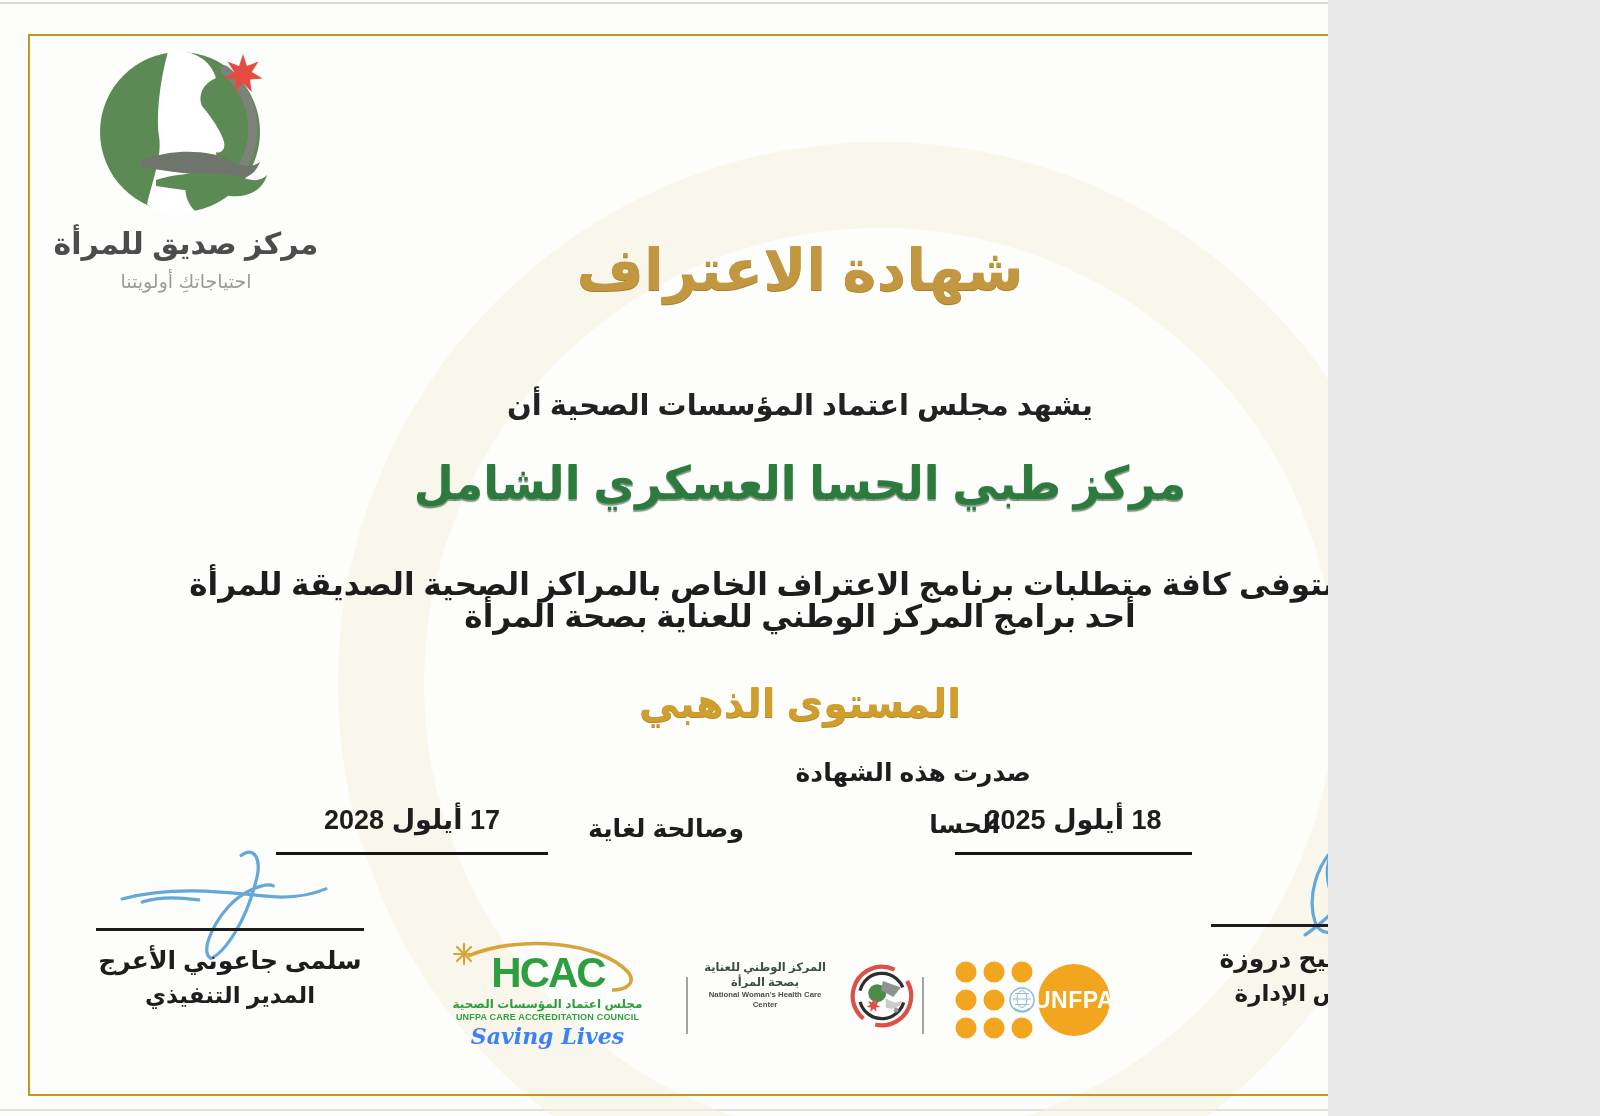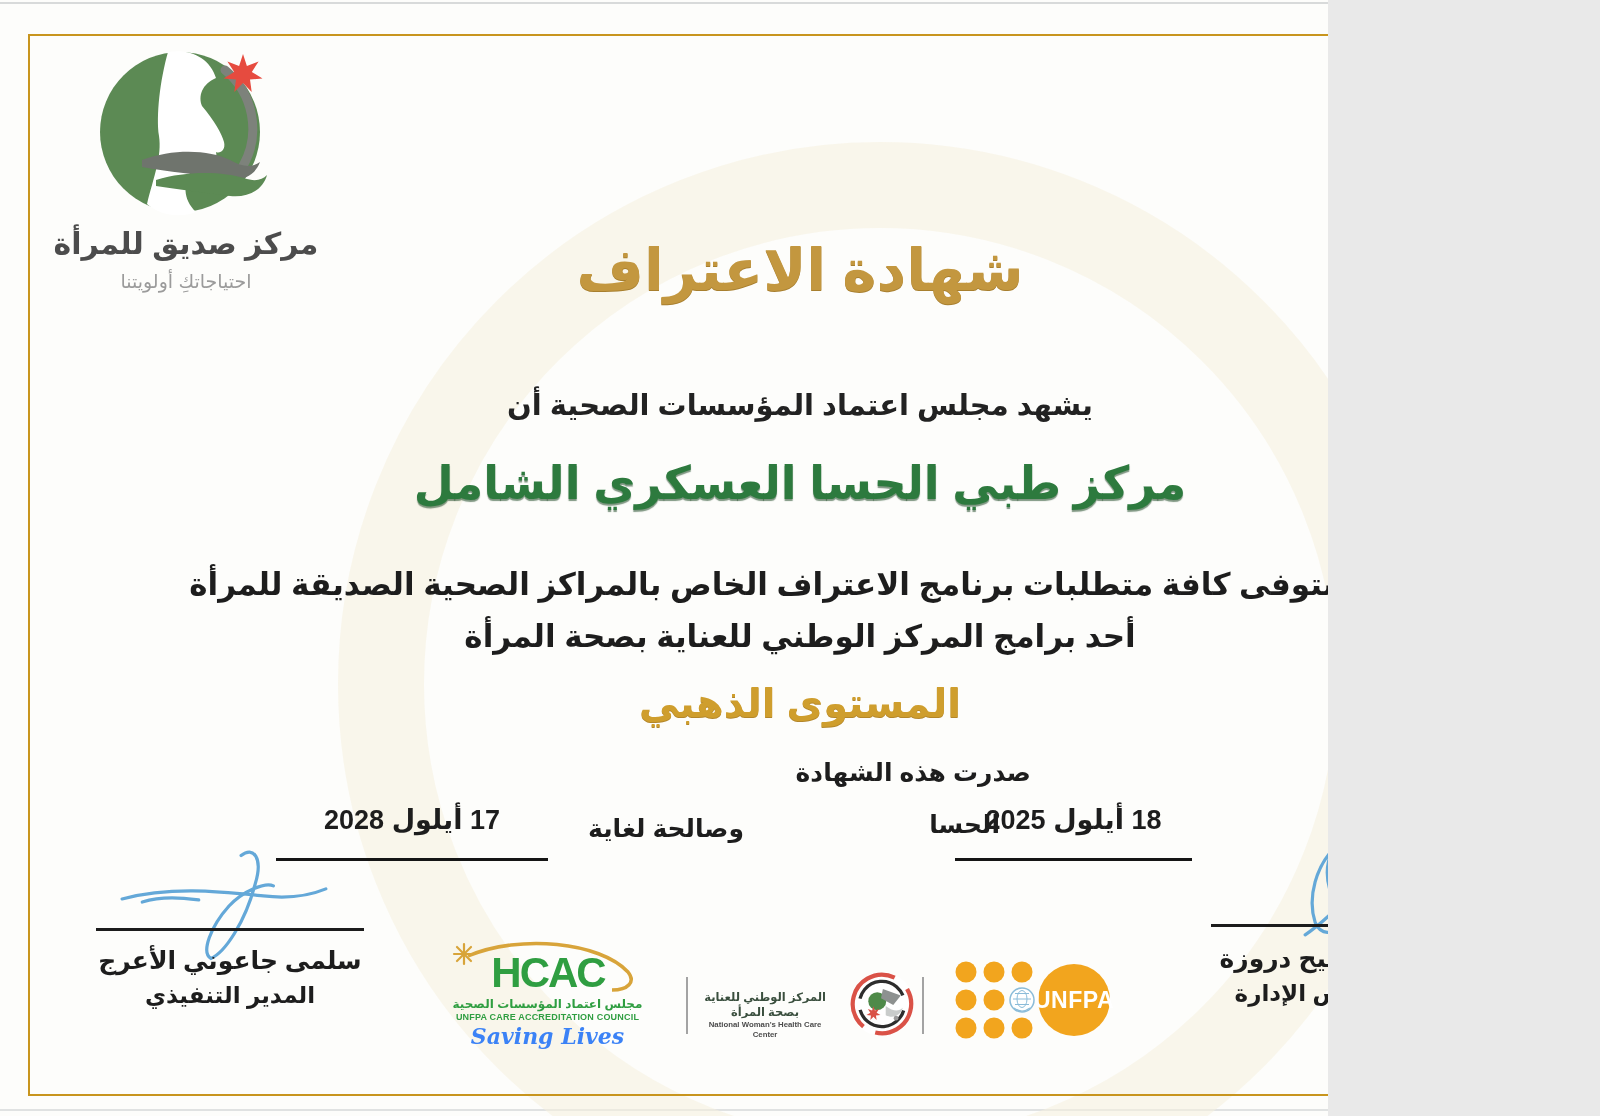--- a/index.html
+++ b/index.html
@@ -16,42 +16,42 @@
   .watermark{left:338px;top:142px;width:912px;height:912px;border-radius:50%;
     border:86px solid #f5f0de;opacity:.55;}
   .rtl{direction:rtl;}
   .center{text-align:center;}
   .cert-title{left:300px;top:236px;width:1000px;font-size:58px;font-weight:800;color:#c3973f;
     letter-spacing:1px; text-shadow:0 1px 0 #a87f2e;}
   .intro-line{left:200px;top:388px;width:1200px;font-size:29px;font-weight:700;color:#222;}
   .recipient{left:100px;top:456px;width:1400px;font-size:46px;font-weight:800;color:#2d7a3e;
     text-shadow:0 2px 1px rgba(22,66,30,.55);}
   .body1{left:100px;top:566px;width:1400px;font-size:31px;font-weight:700;}
-  .body2{left:100px;top:618px;width:1400px;font-size:31px;font-weight:700;}
+  .body2{left:100px;top:598px;width:1400px;font-size:31px;font-weight:700;}
   .level{left:300px;top:680px;width:1000px;font-size:40px;font-weight:800;color:#cf9e2d;
     text-shadow:0 1px 0 #b3862a;}
   .issued-heading{right:297px;top:758px;font-size:25px;font-weight:700;}
   .date-label-right{right:328px;top:810px;font-size:25px;font-weight:700;}
   .date-box{border-bottom:3px solid #151515;text-align:center;font-size:27px;font-weight:800;
-    padding-bottom:22px;}
+    padding-bottom:16px;}
   .issue-date{left:955px;top:804px;width:237px;}
   .valid-label{left:588px;top:814px;font-size:25px;font-weight:700;}
   .valid-date{left:276px;top:804px;width:272px;}
   .sig-line{height:3px;background:#1c1c1c;}
   .sig-name{font-size:25px;font-weight:800;text-align:center;}
   .sig-title{font-size:23px;font-weight:700;text-align:center;}
   .logo-title{left:40px;top:226px;width:292px;font-size:30px;font-weight:800;color:#4c4c4c;}
   .logo-tagline{left:40px;top:270px;width:292px;font-size:19px;font-weight:400;color:#9b9b9b;}
   .hcac-block{left:450px;top:940px;width:195px;text-align:center;line-height:1.15;}
   .hcac-arabic{font-size:12px;font-weight:700;color:#2f9e41;margin-top:-4px;}
   .hcac-english{font-size:9px;font-weight:700;color:#2f9e41;letter-spacing:.2px;}
   .hcac-tagline{font-size:22px;font-style:italic;font-weight:700;color:#3b82f6;
     font-family:"DejaVu Serif","Liberation Serif",serif;margin-top:1px;}
   .footer-divider{width:2px;background:#a3a3a3;top:977px;height:57px;}
-  .nwhcc-block{left:700px;top:960px;width:216px;height:80px;display:flex;align-items:flex-end;gap:18px;}
+  .nwhcc-block{left:700px;top:960px;width:216px;height:80px;display:flex;align-items:flex-start;gap:18px;}
   .nwhcc-text{width:138px;text-align:center;line-height:1.3;}
   .nwhcc-arabic{font-size:11.5px;font-weight:700;color:#3a4f3e;}
   .nwhcc-english{font-size:7.8px;font-weight:700;color:#4c4c4c;}
 </style>
 </head>
 <body>
 
 <div class="page">
 
   <div class="abs scan-edge-top"></div>

